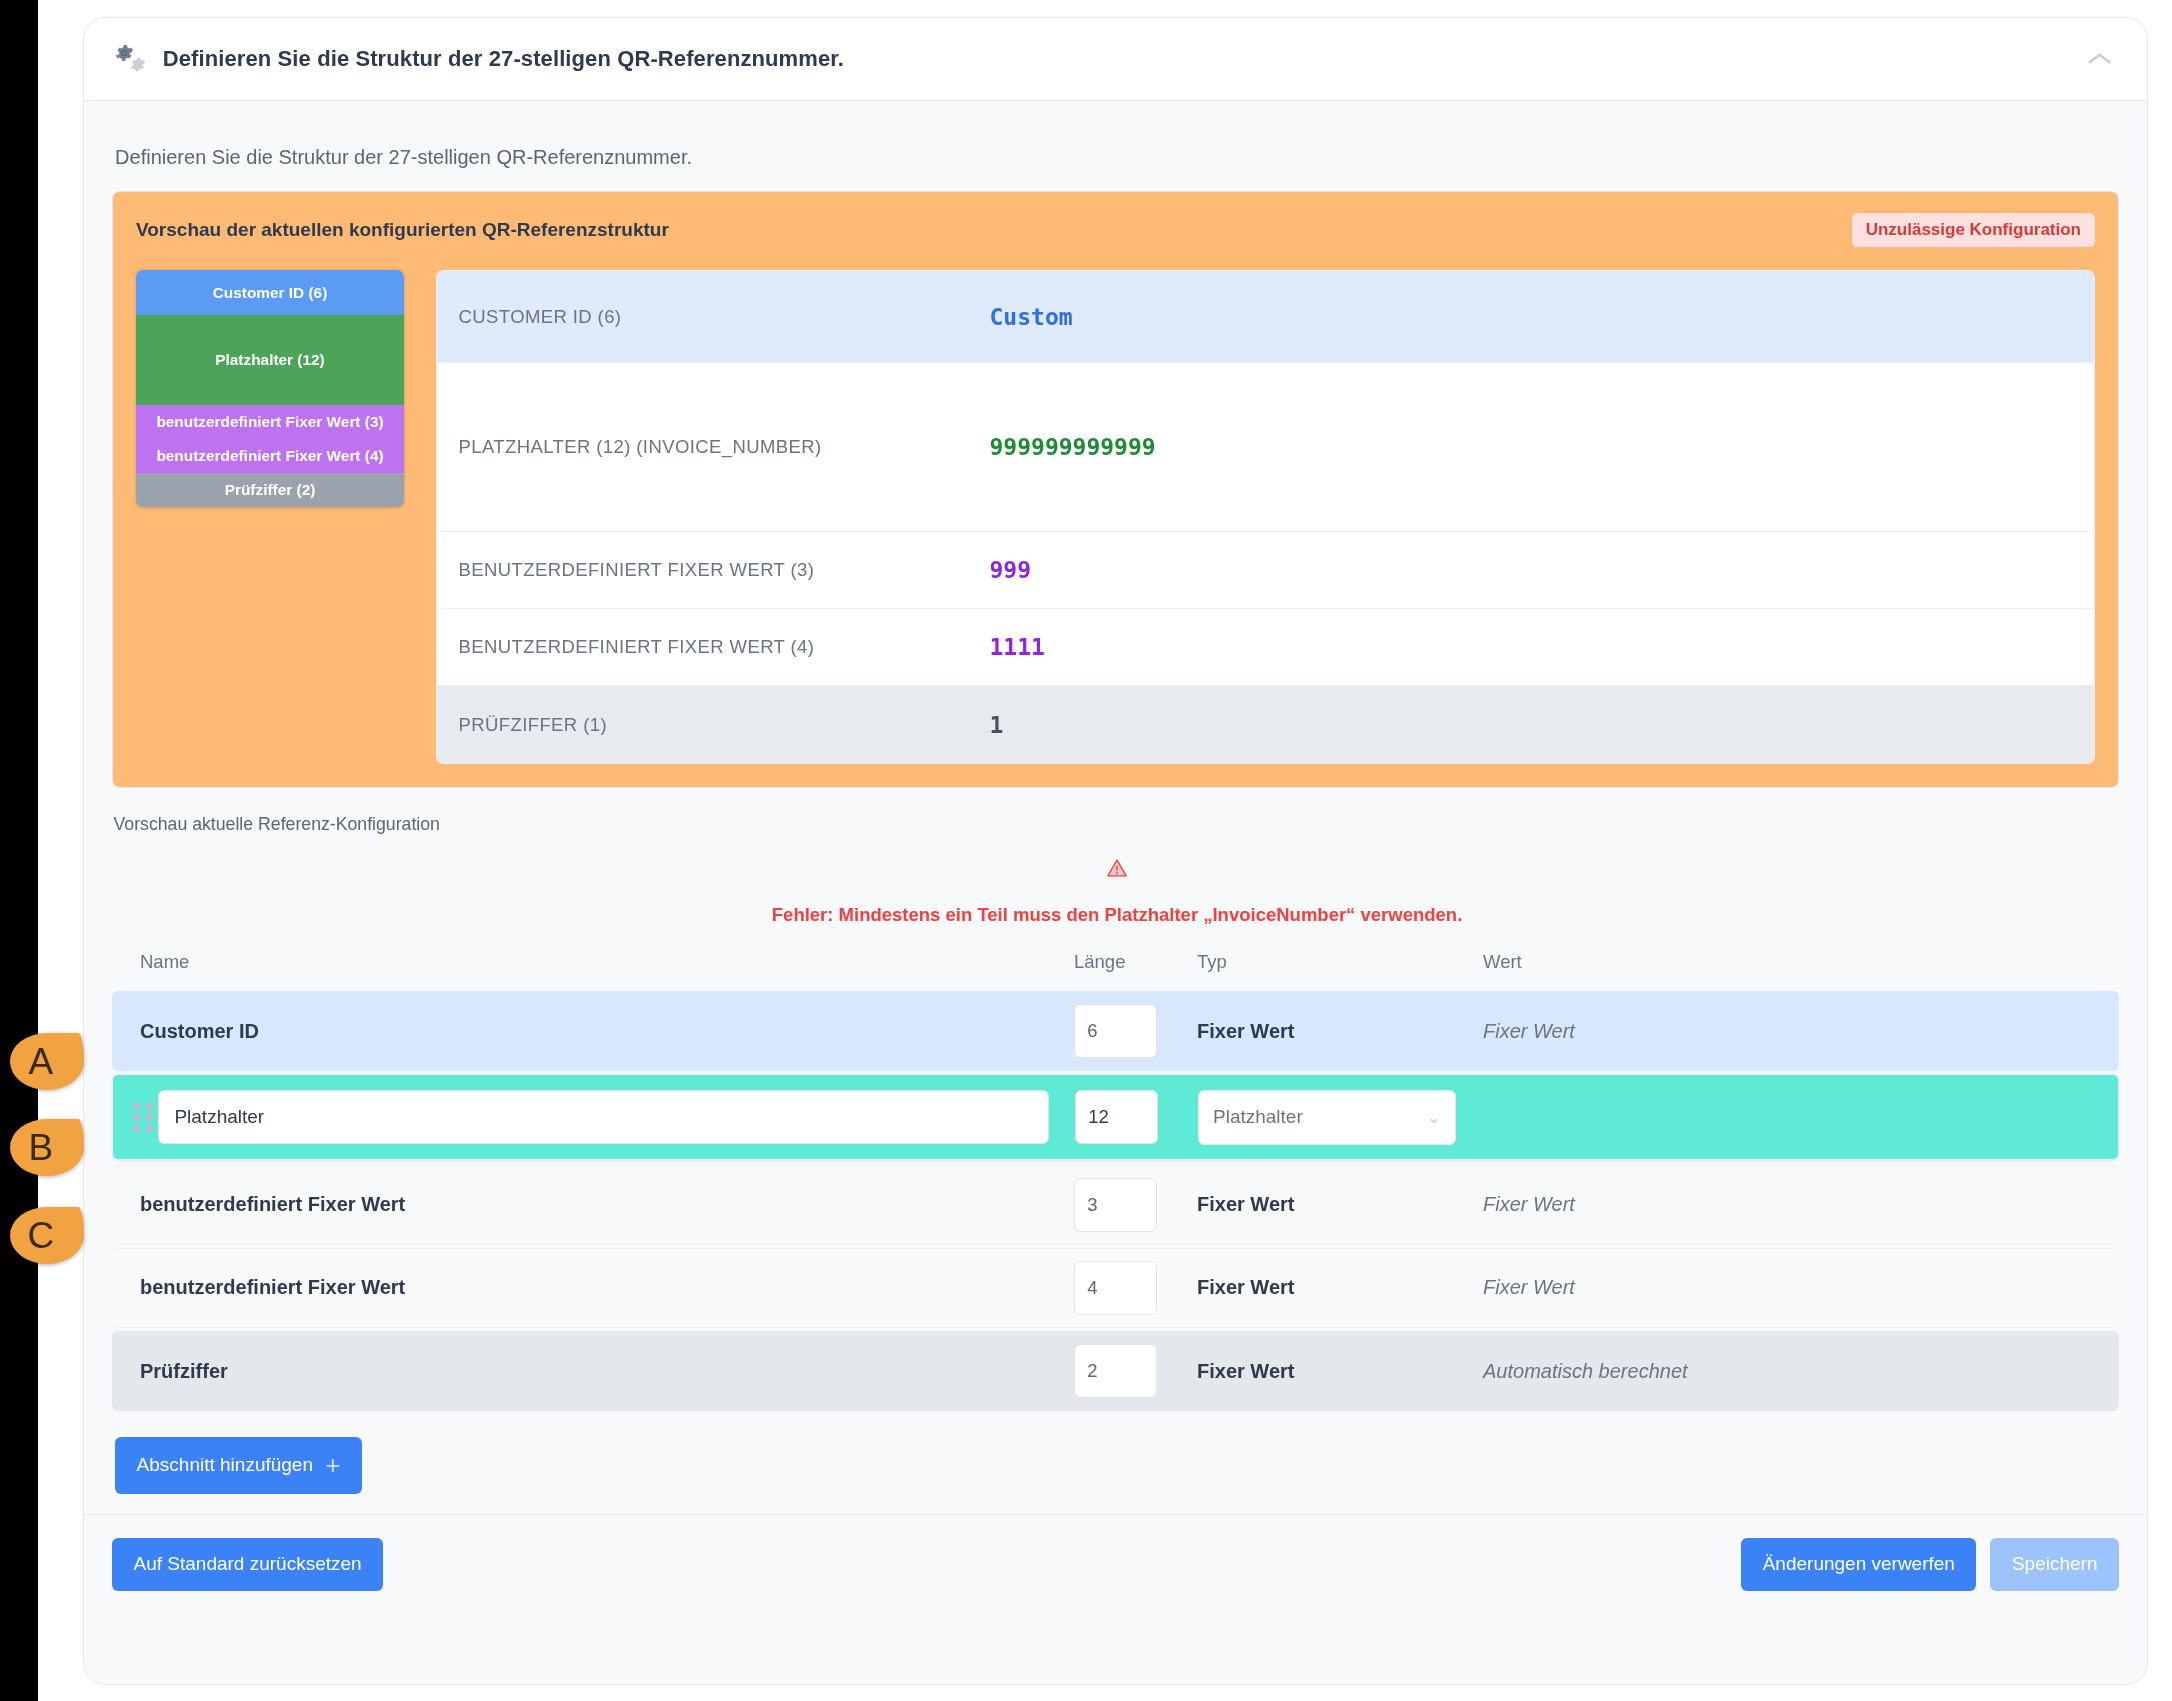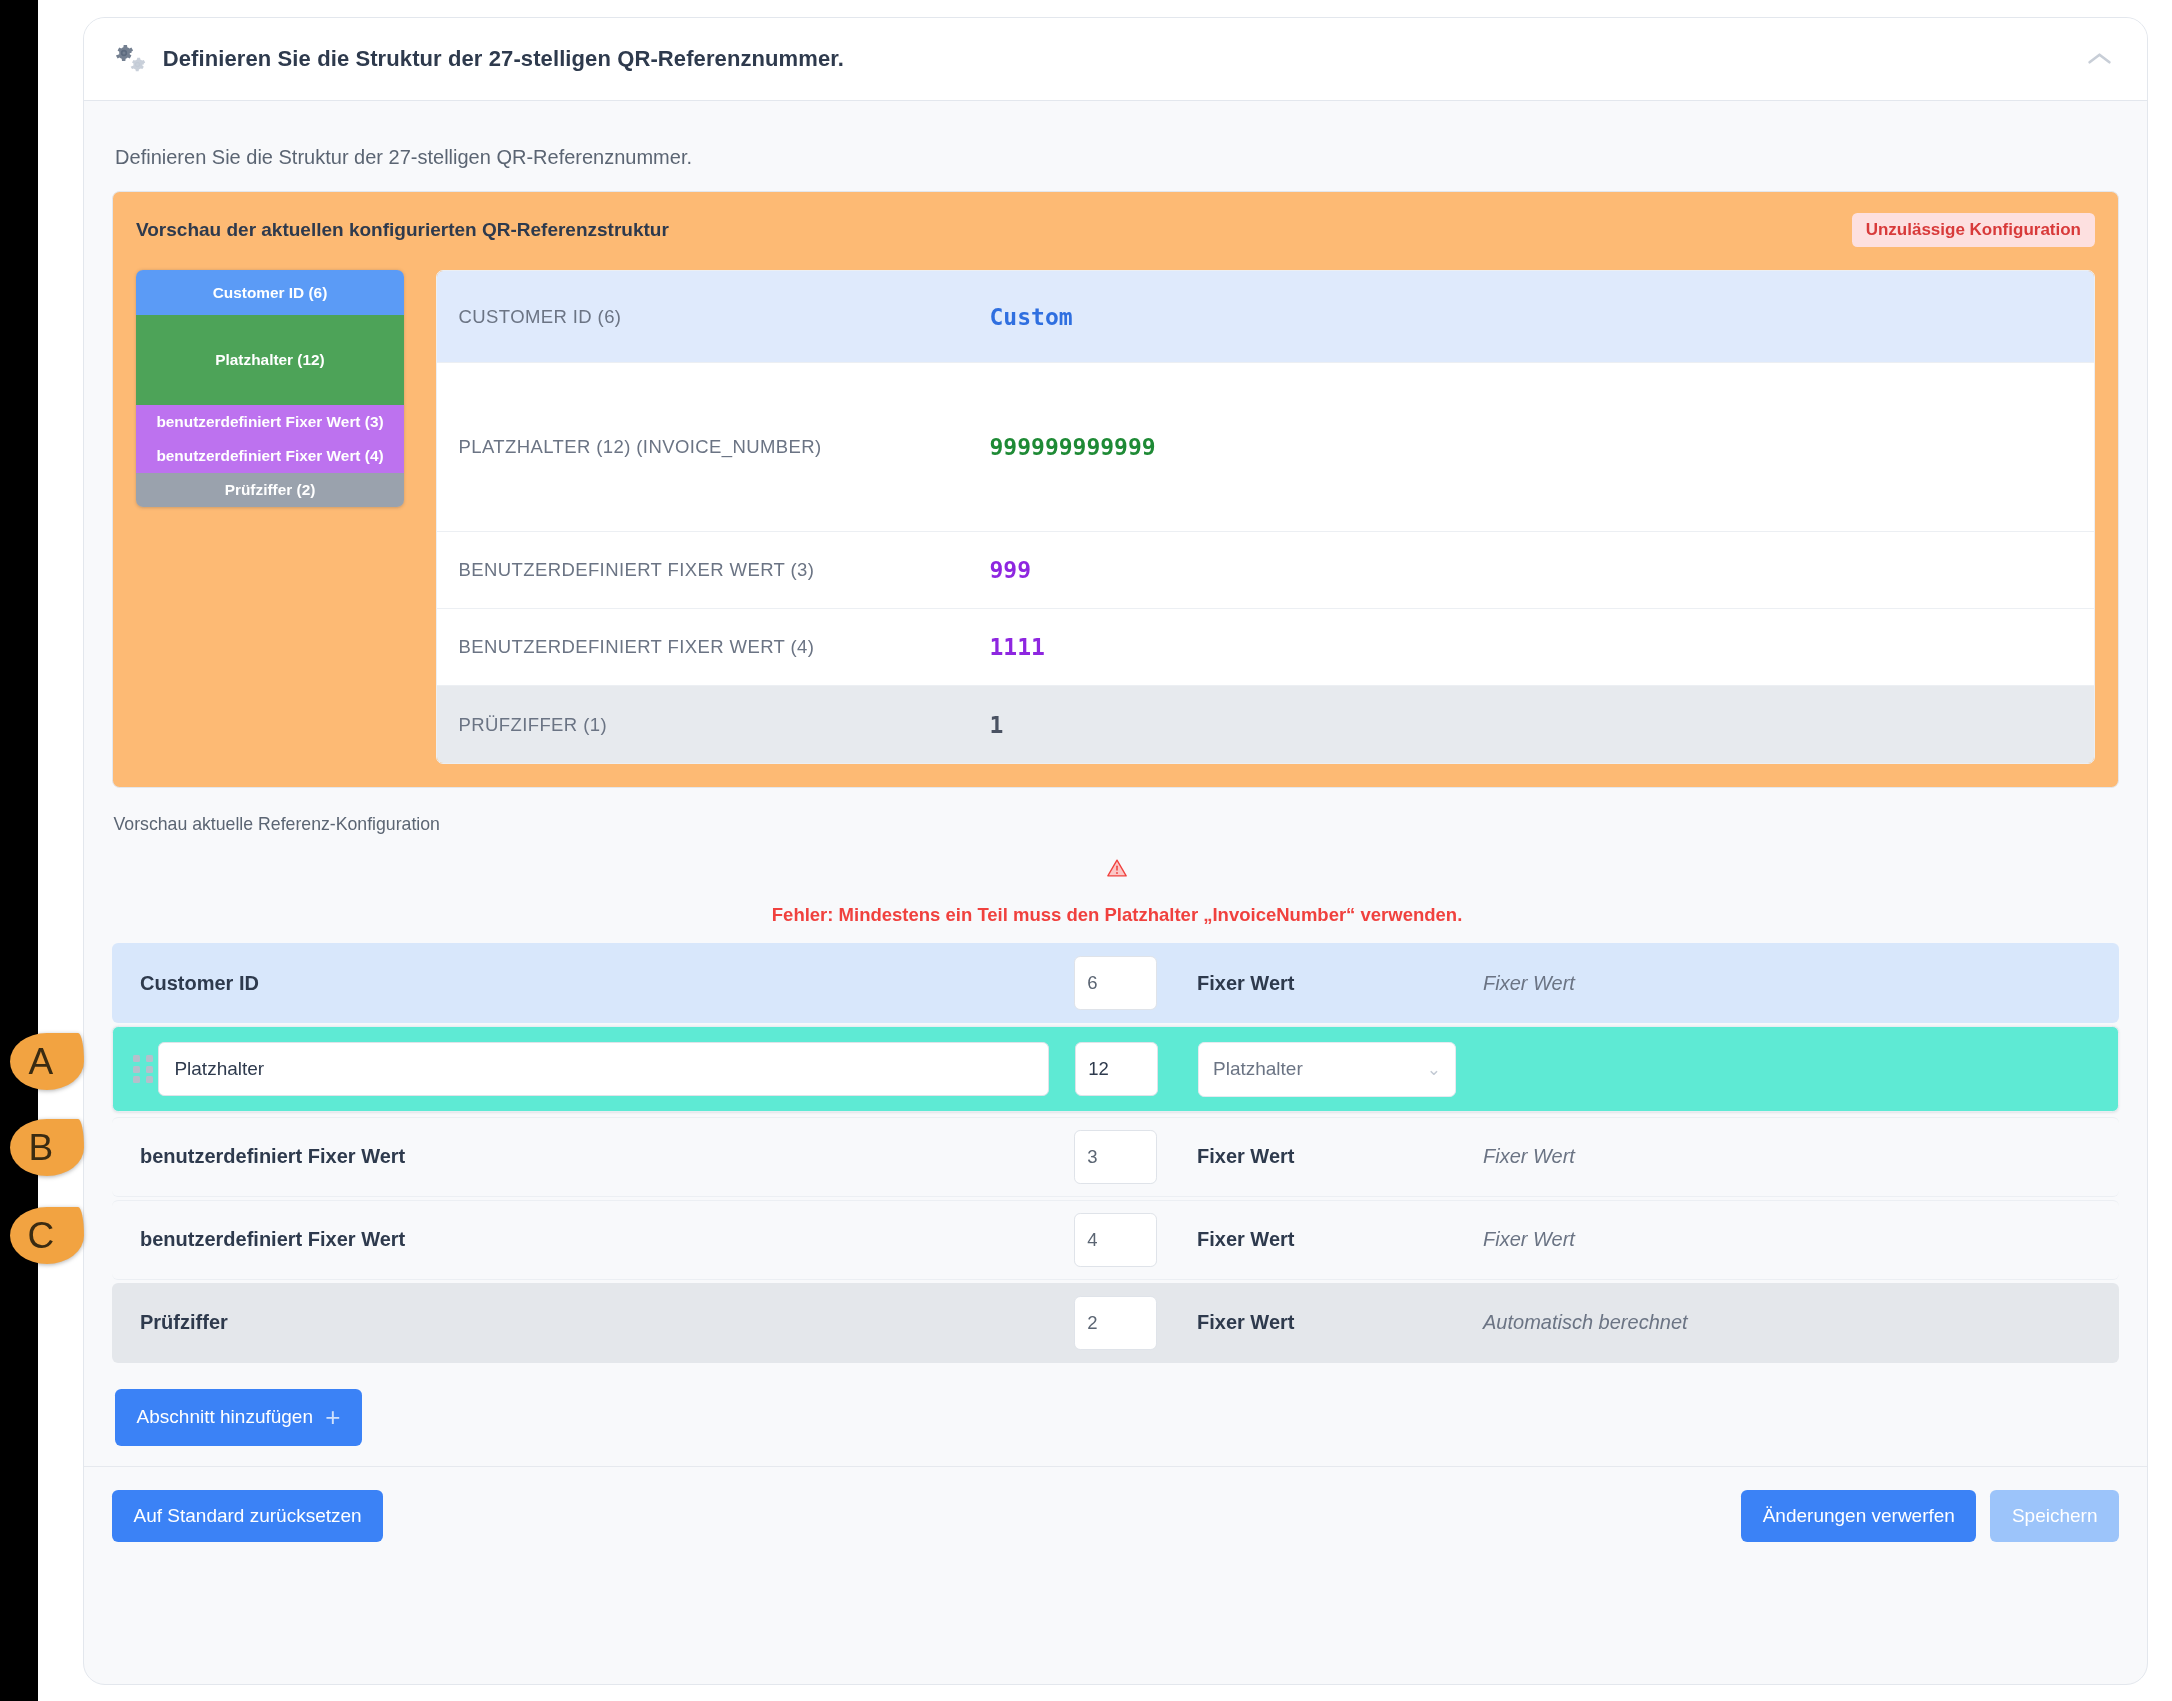--- a/index.html
+++ b/index.html
@@ -383,20 +383,26 @@
 
       <div class="error-line">
         <svg width="20" height="20" viewBox="0 0 24 24">
           <path d="M12 2.6 23 21.4H1z" fill="#fbc7c6" stroke="#f0413e" stroke-width="1.6" stroke-linejoin="round"></path>
           <rect x="11.1" y="9" width="1.8" height="6.4" rx=".9" fill="#f0413e"></rect>
           <circle cx="12" cy="18" r="1.1" fill="#f0413e"></circle>
         </svg>
         <span>Fehler: Mindestens ein Teil muss den Platzhalter „InvoiceNumber“ verwenden.</span>
       </div>
 
+      <div class="thead">
+        <span class="col-name">Name</span>
+        <span class="col-len">Länge</span>
+        <span class="col-typ">Typ</span>
+        <span class="col-wert">Wert</span>
+      </div>
 
       <div id="section-rows">
           <div class="srow blue">
             <div class="name-cell">Customer ID</div>
             <div class="len-cell"><input class="len-input" value="6" style=""></div>
             <div class="typ-cell">Fixer Wert</div>
             <div class="wert-cell">Fixer Wert</div>
           </div>
           <div class="srow white" style="min-height: 86px; margin-bottom: 4.6px;">
             <div class="drag-handle">

